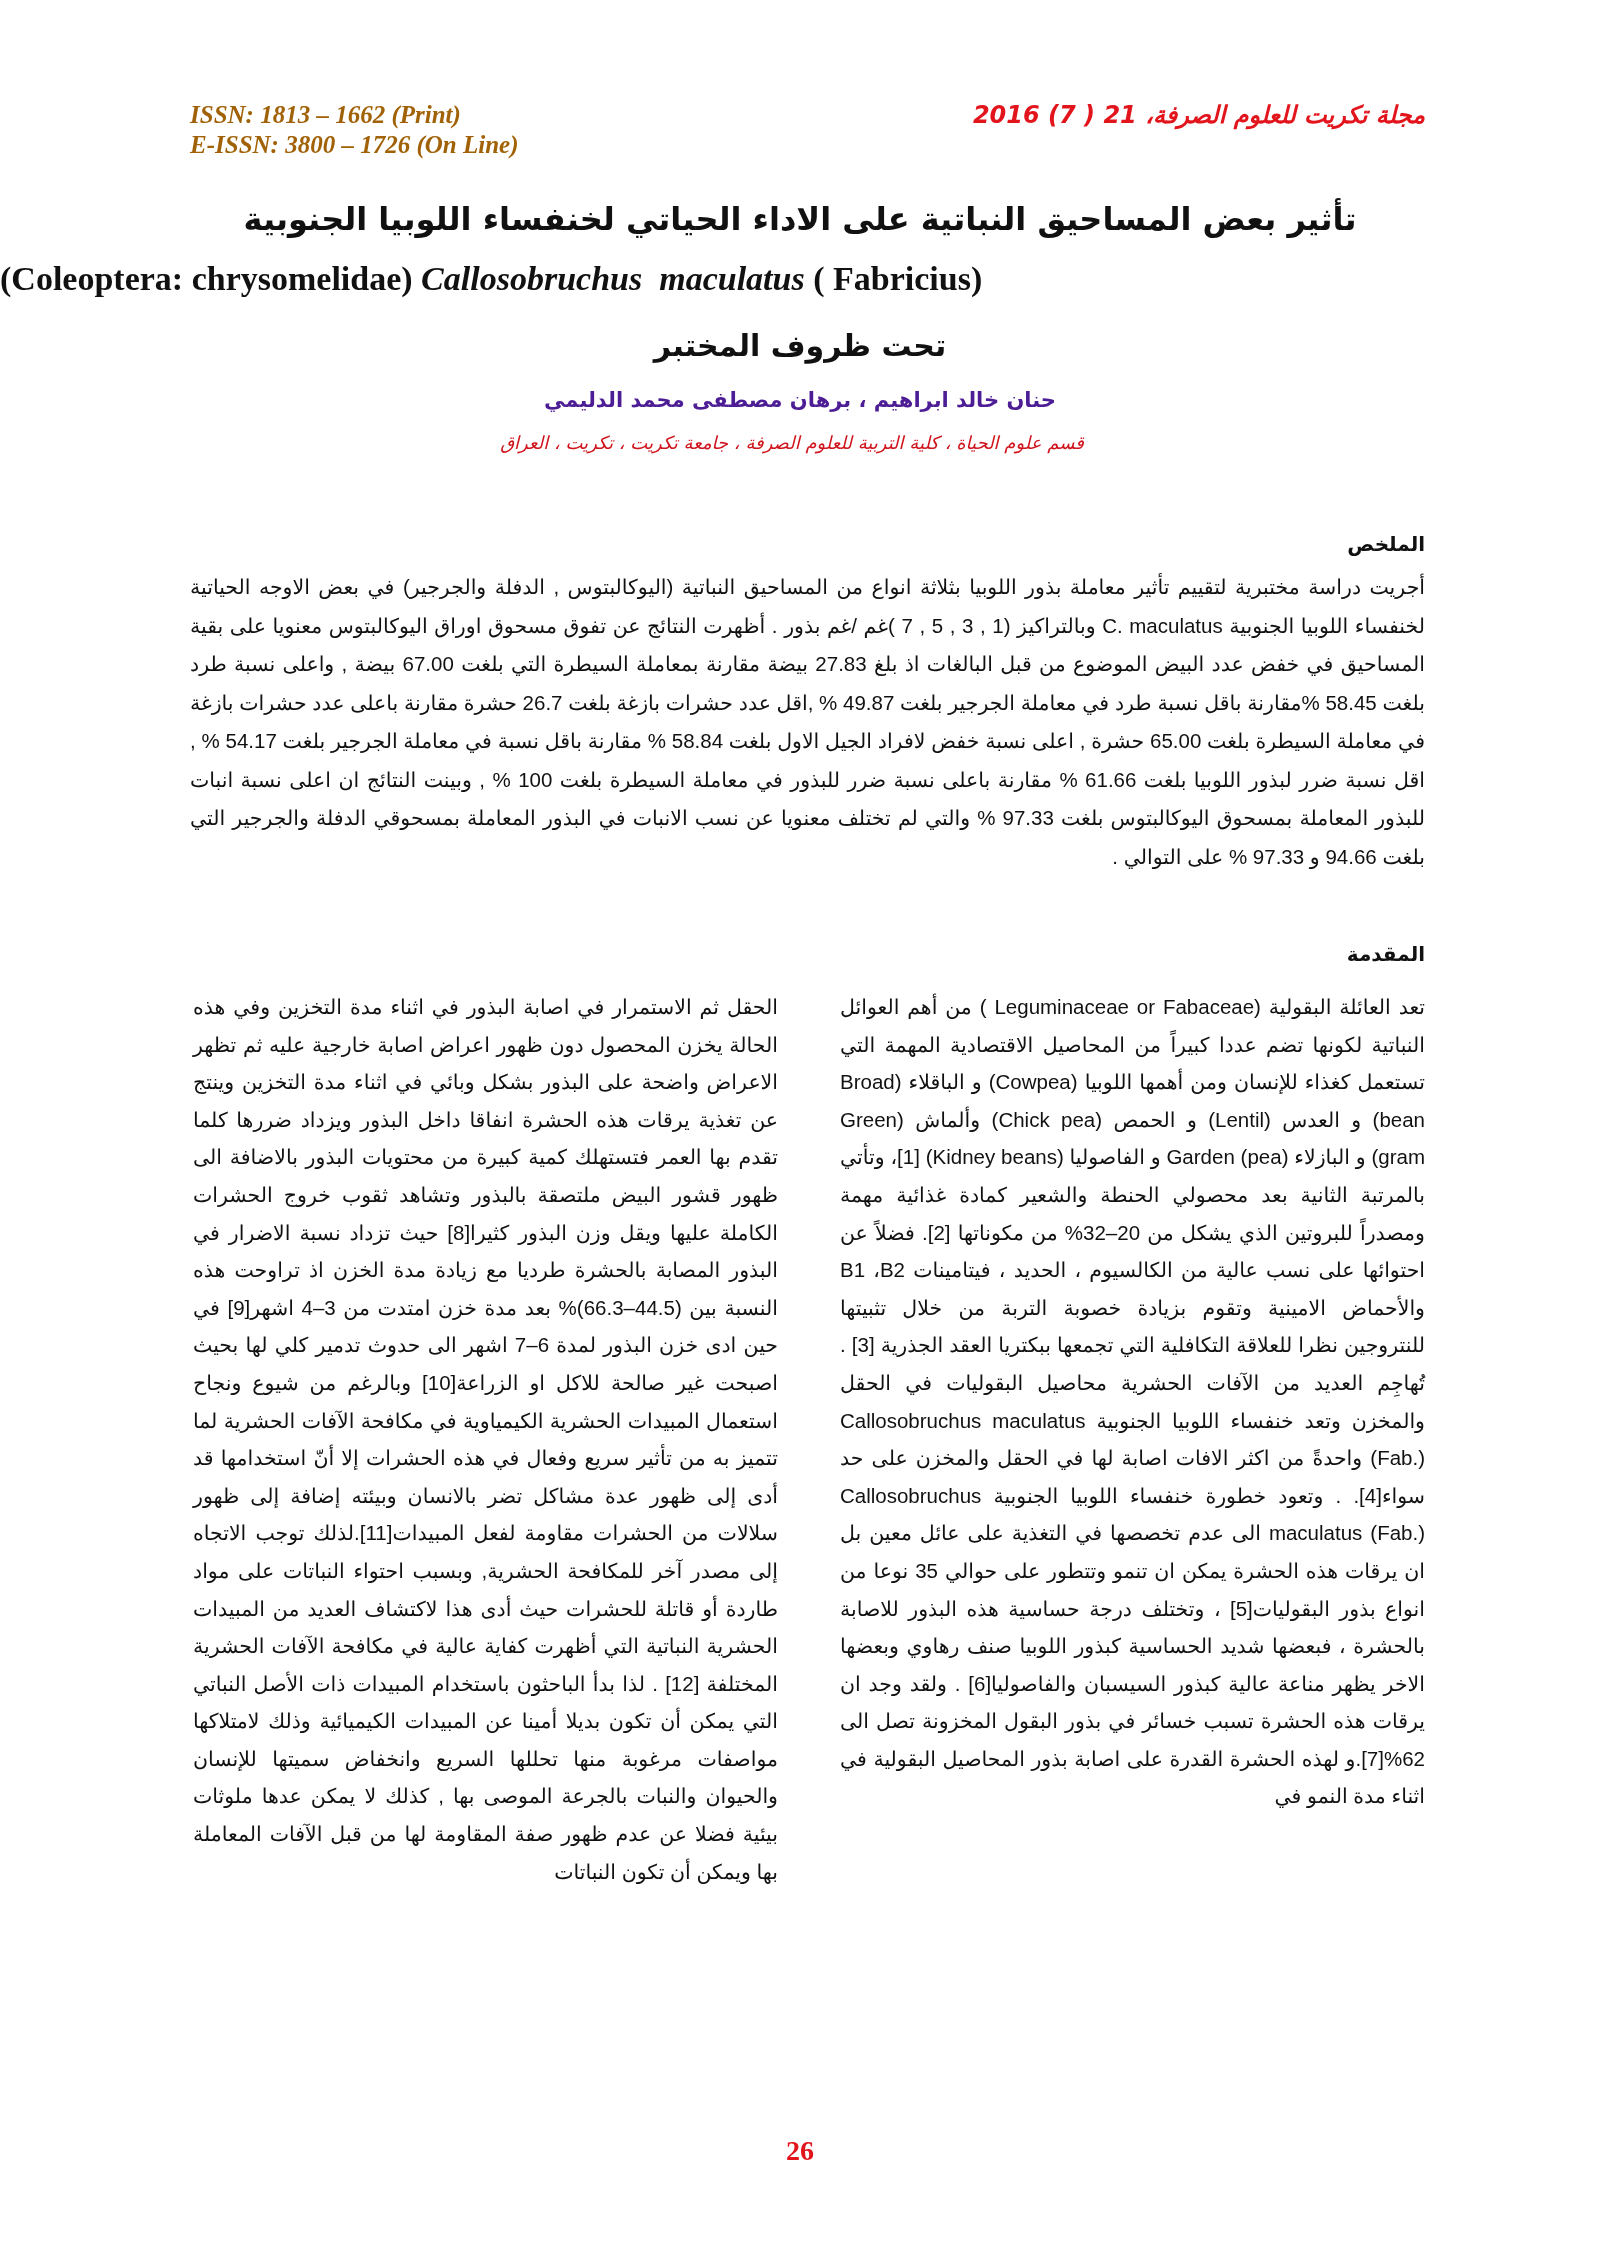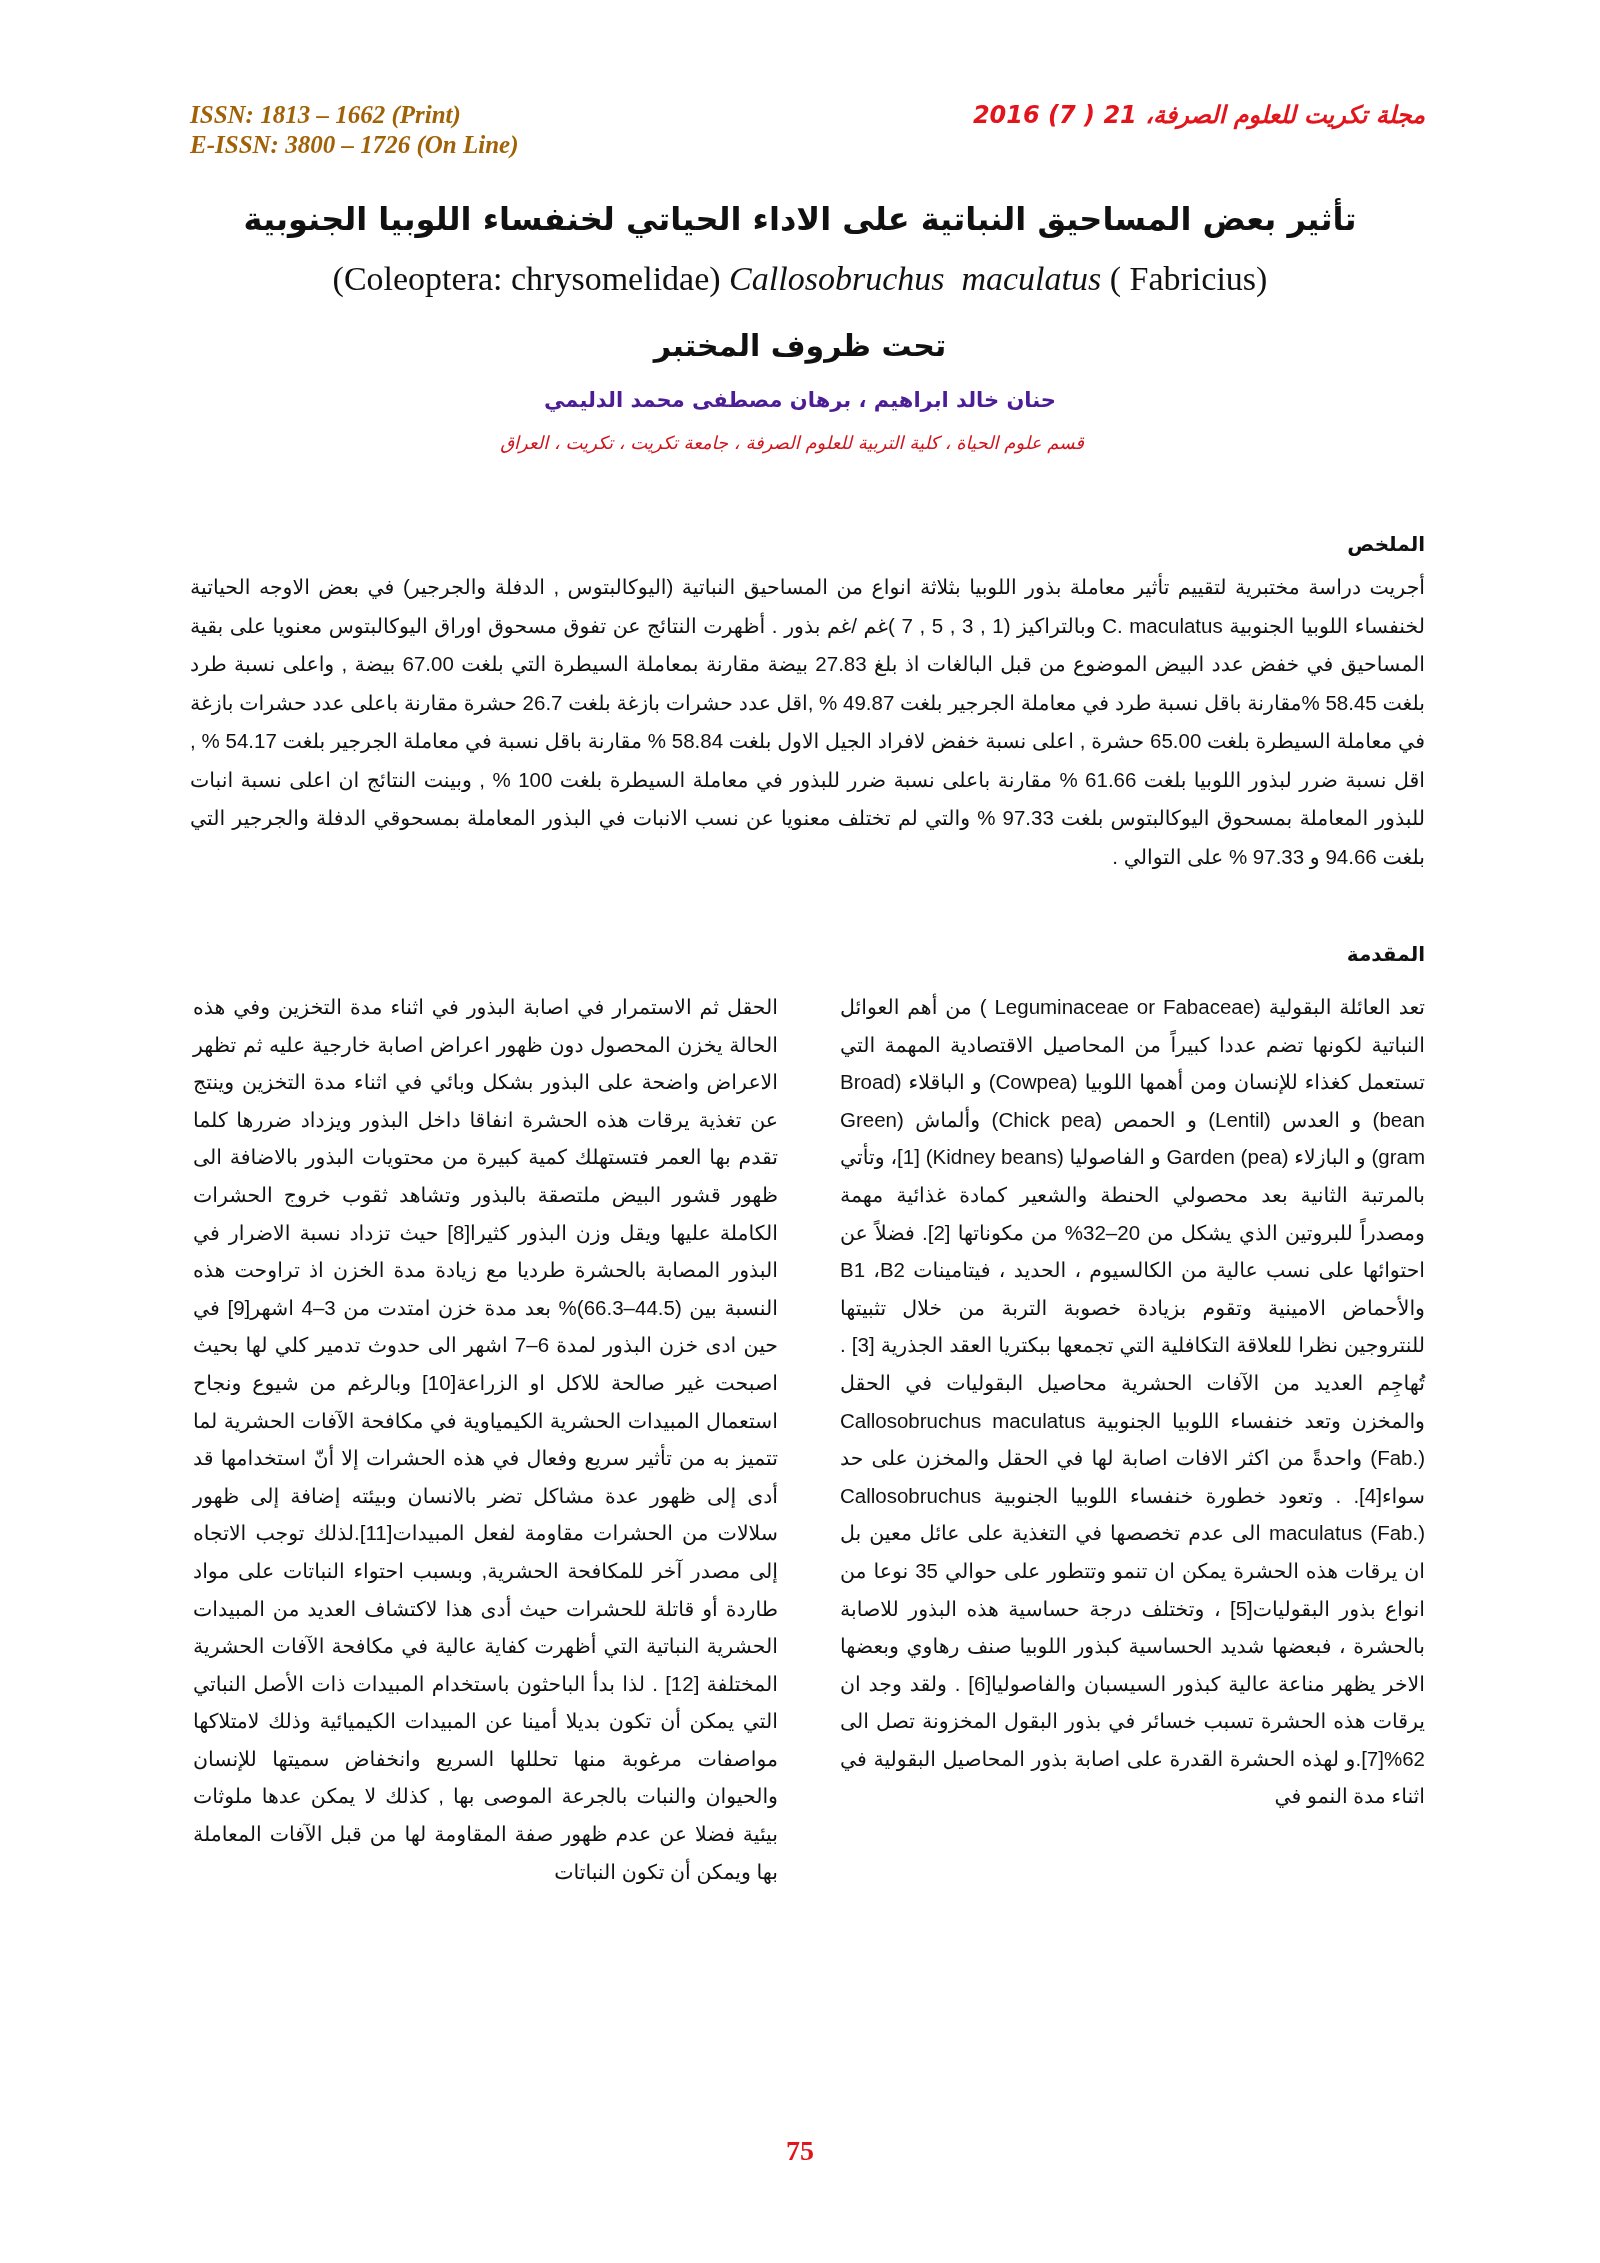--- a/index.html
+++ b/index.html
@@ -1,21 +1,21 @@
 <!DOCTYPE html>
 <html><head>
 <meta charset="utf-8">
 <style>
   html, body { margin:0; padding:0; background:#ffffff; }
   body { width:1600px; height:2263px; position:relative; overflow:hidden; font-family:"Liberation Serif", serif; color:#111; }
   .header { position:absolute; top:100px; left:190px; right:175px; height:70px; }
   .hdr-left { position:absolute; left:0; top:0; color:#a16207; font-style:italic; font-weight:bold; font-size:25px; line-height:30px; font-family:"Liberation Serif", serif; }
   .hdr-right { position:absolute; right:0; top:0; color:#e2141c; font-style:italic; font-weight:bold; font-size:24px; line-height:30px; direction:rtl; font-family:"DejaVu Sans", sans-serif; }
   .title-ar { position:absolute; top:200px; left:0; right:0; text-align:center; font-family:"DejaVu Sans", sans-serif; font-weight:bold; font-size:32px; direction:rtl; }
-  .title-en { position:absolute; top:260px; left:0; right:0; text-align:center; font-family:"Liberation Serif", serif; font-weight:normal; font-size:34px; }
+  .title-en { position:absolute; top:260px; left:0; right:0; text-align:left; font-family:"Liberation Serif", serif; font-weight:bold; font-size:34px; }
   .title-ar2 { position:absolute; top:328px; left:0; right:0; text-align:center; font-family:"DejaVu Sans", sans-serif; font-weight:bold; font-size:30px; direction:rtl; }
   .authors { position:absolute; top:388px; left:0; right:0; text-align:center; color:#4c1d95; font-family:"DejaVu Sans", sans-serif; font-weight:bold; font-size:21px; direction:rtl; }
   .affil { position:absolute; top:432px; left:0; right:16px; text-align:center; color:#d0141c; font-family:"DejaVu Sans", sans-serif; font-style:italic; font-size:18px; direction:rtl; }
   .section-h { position:absolute; right:175px; font-family:"DejaVu Sans", sans-serif; font-weight:bold; font-size:20px; direction:rtl; }
   .abstract { position:absolute; top:568px; left:190px; right:175px; direction:rtl; text-align:justify; text-align-last:right; font-family:"Liberation Sans", sans-serif; font-size:20.5px; line-height:38.5px; }
   .col { position:absolute; top:988px; width:585px; direction:rtl; text-align:justify; font-family:"Liberation Sans", sans-serif; font-size:20.5px; line-height:37.6px; }
   .col-right { right:175px; }
   .col-left { left:193px; }
   .page-num { position:absolute; top:2135px; left:0; right:0; text-align:center; color:#e2141c; font-weight:bold; font-size:28px; font-family:"Liberation Serif", serif; }
   i { font-family:"Liberation Serif", serif; }
@@ -39,13 +39,13 @@
 <div class="affil">قسم علوم الحياة ، كلية التربية للعلوم الصرفة ، جامعة تكريت ، تكريت ، العراق</div>
 
 <div class="section-h" style="top:532px;text-align:center;">الملخص</div>
 <div class="abstract">أجريت دراسة مختبرية لتقييم تأثير معاملة بذور اللوبيا بثلاثة انواع من المساحيق النباتية (اليوكالبتوس , الدفلة والجرجير) في بعض الاوجه الحياتية لخنفساء اللوبيا الجنوبية C. maculatus وبالتراكيز (1 , 3 , 5 , 7 )غم /غم بذور . أظهرت النتائج عن تفوق مسحوق اوراق اليوكالبتوس معنويا على بقية المساحيق في خفض عدد البيض الموضوع من قبل البالغات اذ بلغ 27.83 بيضة مقارنة بمعاملة السيطرة التي بلغت 67.00 بيضة , واعلى نسبة طرد بلغت 58.45 %مقارنة باقل نسبة طرد في معاملة الجرجير بلغت 49.87 % ,اقل عدد حشرات بازغة بلغت 26.7 حشرة مقارنة باعلى عدد حشرات بازغة في معاملة السيطرة بلغت 65.00 حشرة , اعلى نسبة خفض لافراد الجيل الاول بلغت 58.84 % مقارنة باقل نسبة في معاملة الجرجير بلغت 54.17 % , اقل نسبة ضرر لبذور اللوبيا بلغت 61.66 % مقارنة باعلى نسبة ضرر للبذور في معاملة السيطرة بلغت 100 % , وبينت النتائج ان اعلى نسبة انبات للبذور المعاملة بمسحوق اليوكالبتوس بلغت 97.33 % والتي لم تختلف معنويا عن نسب الانبات في البذور المعاملة بمسحوقي الدفلة والجرجير التي بلغت 94.66 و 97.33 % على التوالي .</div>
 
 <div class="section-h" style="top:942px;">المقدمة</div>
 
 <div class="col col-right">تعد العائلة البقولية (Leguminaceae or Fabaceae ) من أهم العوائل النباتية لكونها تضم عددا كبيراً من المحاصيل الاقتصادية المهمة التي تستعمل كغذاء للإنسان ومن أهمها اللوبيا (Cowpea) و الباقلاء (Broad bean) و العدس (Lentil) و الحمص (Chick pea) وألماش (Green gram) و البازلاء Garden (pea) و الفاصوليا (Kidney beans) [1]، وتأتي بالمرتبة الثانية بعد محصولي الحنطة والشعير كمادة غذائية مهمة ومصدراً للبروتين الذي يشكل من 20–32% من مكوناتها [2]. فضلاً عن احتوائها على نسب عالية من الكالسيوم ، الحديد ، فيتامينات B1 ،B2 والأحماض الامينية وتقوم بزيادة خصوبة التربة من خلال تثبيتها للنتروجين نظرا للعلاقة التكافلية التي تجمعها ببكتريا العقد الجذرية [3] . تُهاجِم العديد من الآفات الحشرية محاصيل البقوليات في الحقل والمخزن وتعد خنفساء اللوبيا الجنوبية Callosobruchus maculatus (Fab.) واحدةً من اكثر الافات اصابة لها في الحقل والمخزن على حد سواء[4]. . وتعود خطورة خنفساء اللوبيا الجنوبية Callosobruchus maculatus (Fab.) الى عدم تخصصها في التغذية على عائل معين بل ان يرقات هذه الحشرة يمكن ان تنمو وتتطور على حوالي 35 نوعا من انواع بذور البقوليات[5] ، وتختلف درجة حساسية هذه البذور للاصابة بالحشرة ، فبعضها شديد الحساسية كبذور اللوبيا صنف رهاوي وبعضها الاخر يظهر مناعة عالية كبذور السيسبان والفاصوليا[6] . ولقد وجد ان يرقات هذه الحشرة تسبب خسائر في بذور البقول المخزونة تصل الى 62%[7].و لهذه الحشرة القدرة على اصابة بذور المحاصيل البقولية في اثناء مدة النمو في</div>
 <div class="col col-left">الحقل ثم الاستمرار في اصابة البذور في اثناء مدة التخزين وفي هذه الحالة يخزن المحصول دون ظهور اعراض اصابة خارجية عليه ثم تظهر الاعراض واضحة على البذور بشكل وبائي في اثناء مدة التخزين وينتج عن تغذية يرقات هذه الحشرة انفاقا داخل البذور ويزداد ضررها كلما تقدم بها العمر فتستهلك كمية كبيرة من محتويات البذور بالاضافة الى ظهور قشور البيض ملتصقة بالبذور وتشاهد ثقوب خروج الحشرات الكاملة عليها ويقل وزن البذور كثيرا[8] حيث تزداد نسبة الاضرار في البذور المصابة بالحشرة طرديا مع زيادة مدة الخزن اذ تراوحت هذه النسبة بين (44.5–66.3)% بعد مدة خزن امتدت من 3–4 اشهر[9] في حين ادى خزن البذور لمدة 6–7 اشهر الى حدوث تدمير كلي لها بحيث اصبحت غير صالحة للاكل او الزراعة[10] وبالرغم من شيوع ونجاح استعمال المبيدات الحشرية الكيمياوية في مكافحة الآفات الحشرية لما تتميز به من تأثير سريع وفعال في هذه الحشرات إلا أنّ استخدامها قد أدى إلى ظهور عدة مشاكل تضر بالانسان وبيئته إضافة إلى ظهور سلالات من الحشرات مقاومة لفعل المبيدات[11].لذلك توجب الاتجاه إلى مصدر آخر للمكافحة الحشرية, وبسبب احتواء النباتات على مواد طاردة أو قاتلة للحشرات حيث أدى هذا لاكتشاف العديد من المبيدات الحشرية النباتية التي أظهرت كفاية عالية في مكافحة الآفات الحشرية المختلفة [12] . لذا بدأ الباحثون باستخدام المبيدات ذات الأصل النباتي التي يمكن أن تكون بديلا أمينا عن المبيدات الكيميائية وذلك لامتلاكها مواصفات مرغوبة منها تحللها السريع وانخفاض سميتها للإنسان والحيوان والنبات بالجرعة الموصى بها , كذلك لا يمكن عدها ملوثات بيئية فضلا عن عدم ظهور صفة المقاومة لها من قبل الآفات المعاملة بها ويمكن أن تكون النباتات</div>
 
-<div class="page-num">75</div>
+<div class="page-num">26</div>
 
 </body></html>

